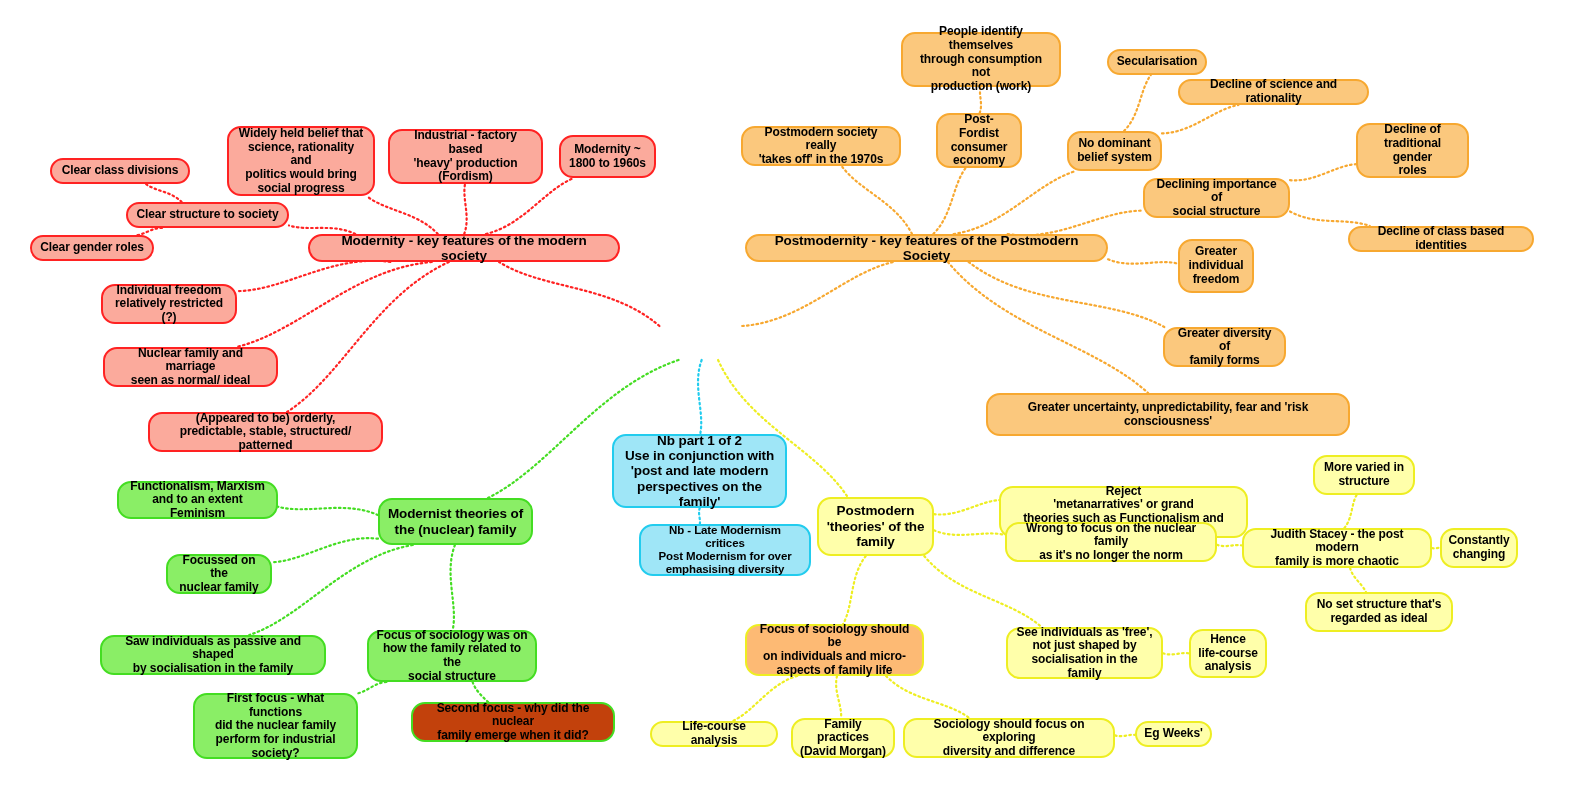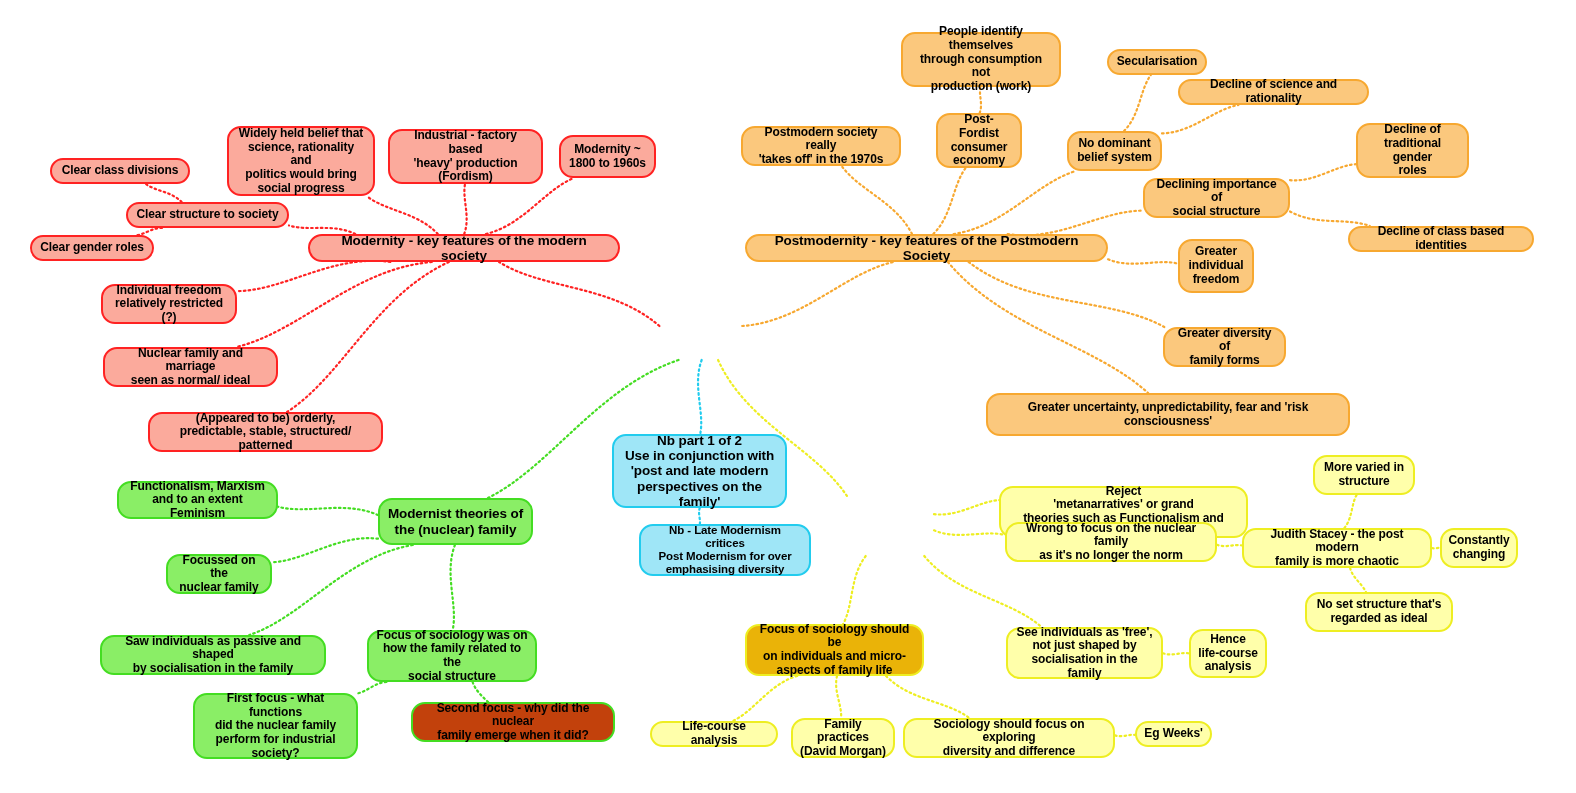--- a/index.html
+++ b/index.html
@@ -171,40 +171,43 @@
   <div class="node leaf" style="left: 367px; top: 630px; width: 170px; height: 52px; background: rgb(138, 238, 102); border-color: rgb(68, 221, 34);">Focus of sociology was on
 how the family related to the
 social structure</div>
   <div class="node leaf" style="left: 193px; top: 693px; width: 165px; height: 66px; background: rgb(138, 238, 102); border-color: rgb(68, 221, 34);">First focus - what functions
 did the nuclear family
 perform for industrial
 society?</div>
   <div class="node leaf" style="left: 411px; top: 702px; width: 204px; height: 40px; background: #c2410c; border-color: rgb(68, 221, 34);">Second focus - why did the nuclear
 family emerge when it did?</div>
 
+  <div class="node branch" style="left: 817px; top: 497px; width: 117px; height: 59px; background: rgb(255, 255, 170); border-color: rgb(238, 238, 34);">Postmodern
+'theories' of the
+family</div>
   <div class="node leaf" style="left: 999px; top: 448px; width: 249px; height: 52px; background: rgb(255, 255, 170); border-color: rgb(238, 238, 34); margin-top: 38px;">Reject
 'metanarratives' or grand
 theories such as Functionalism and Marxism</div>
   <div class="node leaf" style="left: 1005px; top: 522px; width: 212px; height: 40px; background: rgb(255, 255, 170); border-color: rgb(238, 238, 34);">Wrong to focus on the nuclear family
 as it's no longer the norm</div>
   <div class="node leaf" style="left: 1242px; top: 528px; width: 190px; height: 40px; background: rgb(255, 255, 170); border-color: rgb(238, 238, 34);">Judith Stacey - the post modern
 family is more chaotic</div>
   <div class="node leaf" style="left: 1313px; top: 455px; width: 102px; height: 40px; background: rgb(255, 255, 170); border-color: rgb(238, 238, 34);">More varied in
 structure</div>
   <div class="node leaf" style="left: 1440px; top: 528px; width: 78px; height: 40px; background: rgb(255, 255, 170); border-color: rgb(238, 238, 34);">Constantly
 changing</div>
   <div class="node leaf" style="left: 1305px; top: 592px; width: 148px; height: 40px; background: rgb(255, 255, 170); border-color: rgb(238, 238, 34);">No set structure that's
 regarded as ideal</div>
   <div class="node leaf" style="left: 1006px; top: 627px; width: 157px; height: 52px; background: rgb(255, 255, 170); border-color: rgb(238, 238, 34);">See individuals as 'free',
 not just shaped by
 socialisation in the family</div>
   <div class="node leaf" style="left: 1189px; top: 629px; width: 78px; height: 49px; background: rgb(255, 255, 170); border-color: rgb(238, 238, 34);">Hence
 life-course
 analysis</div>
-  <div class="node leaf" style="left: 745px; top: 624px; width: 179px; height: 52px; background: #eab308; border-color: rgb(238, 238, 34);">Focus of sociology should be
+  <div class="node leaf" style="left: 745px; top: 624px; width: 179px; height: 52px; background: #fdba74; border-color: rgb(238, 238, 34);">Focus of sociology should be
 on individuals and micro-
 aspects of family life</div>
   <div class="node leaf" style="left: 650px; top: 721px; width: 128px; height: 26px; background: rgb(255, 255, 170); border-color: rgb(238, 238, 34);">Life-course analysis</div>
   <div class="node leaf" style="left: 791px; top: 718px; width: 104px; height: 40px; background: rgb(255, 255, 170); border-color: rgb(238, 238, 34);">Family practices
 (David Morgan)</div>
   <div class="node leaf" style="left: 903px; top: 718px; width: 212px; height: 40px; background: rgb(255, 255, 170); border-color: rgb(238, 238, 34);">Sociology should focus on exploring
 diversity and difference</div>
   <div class="node leaf" style="left: 1135px; top: 721px; width: 77px; height: 26px; background: rgb(255, 255, 170); border-color: rgb(238, 238, 34);">Eg Weeks'</div>
 
 </div>

